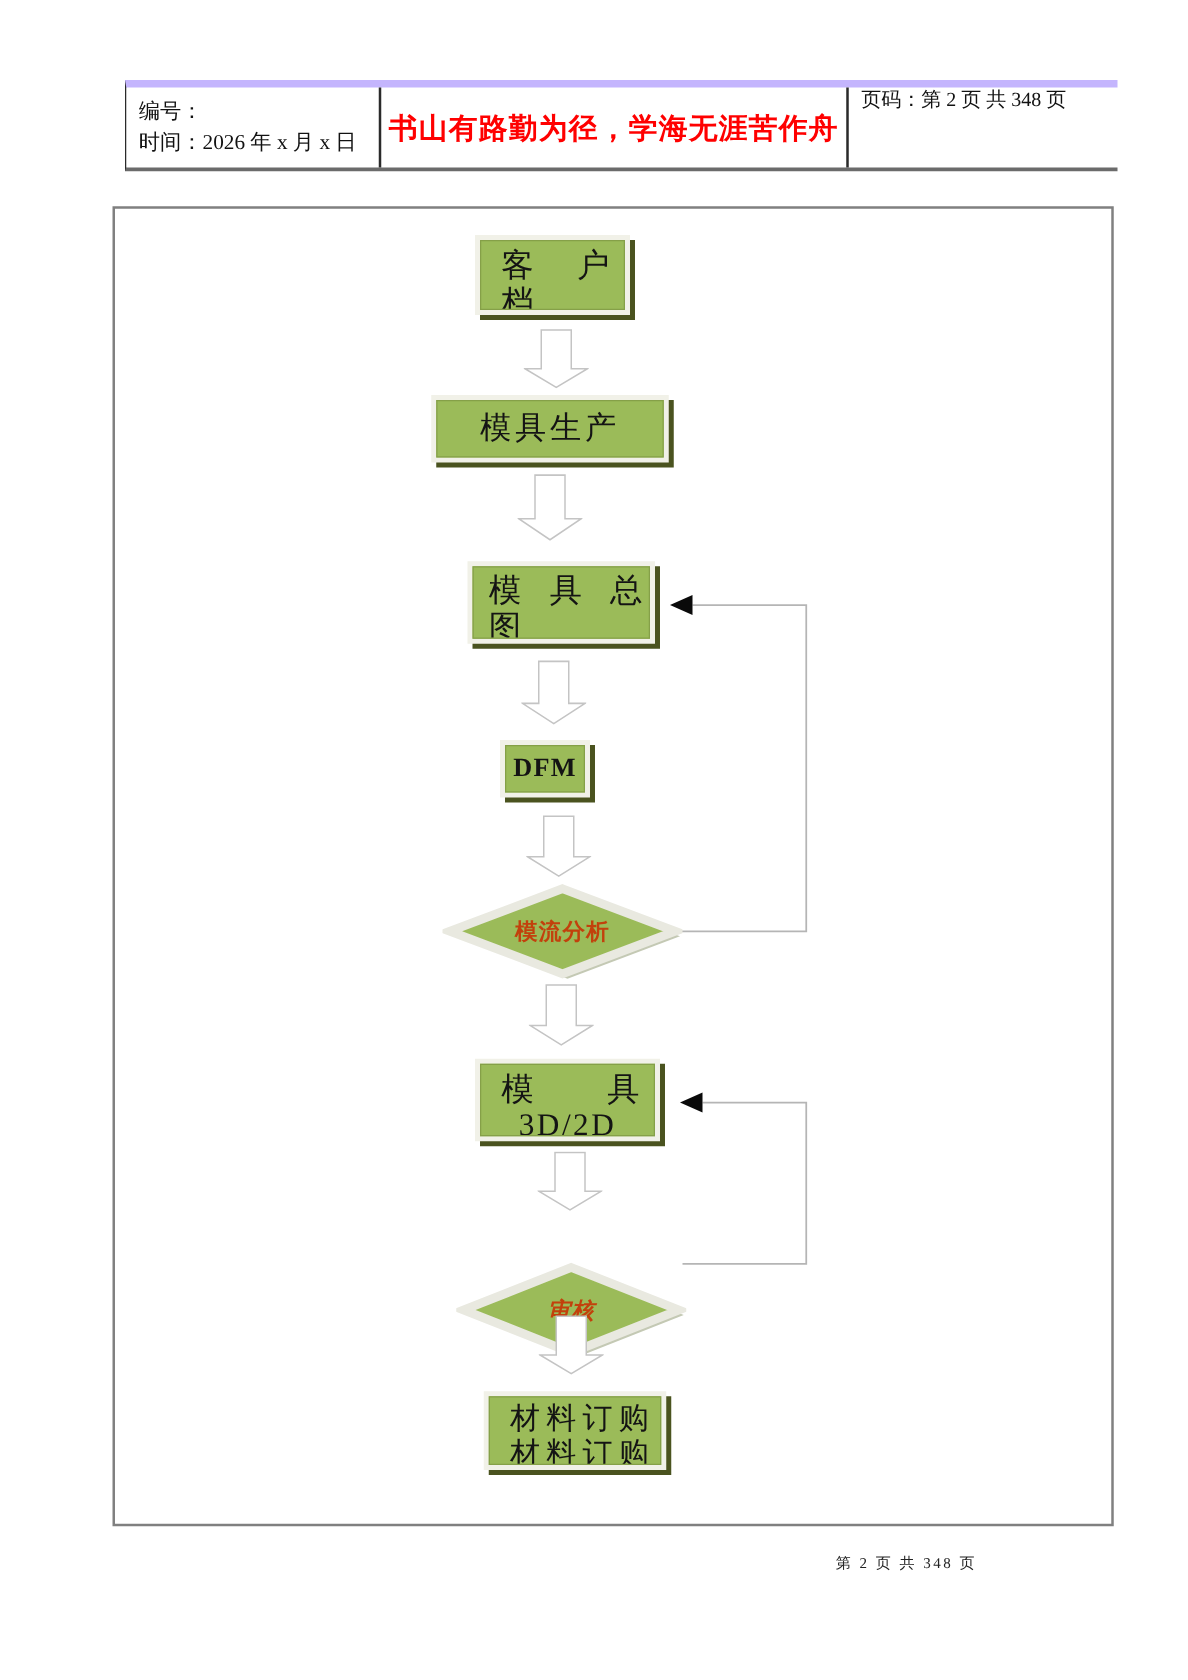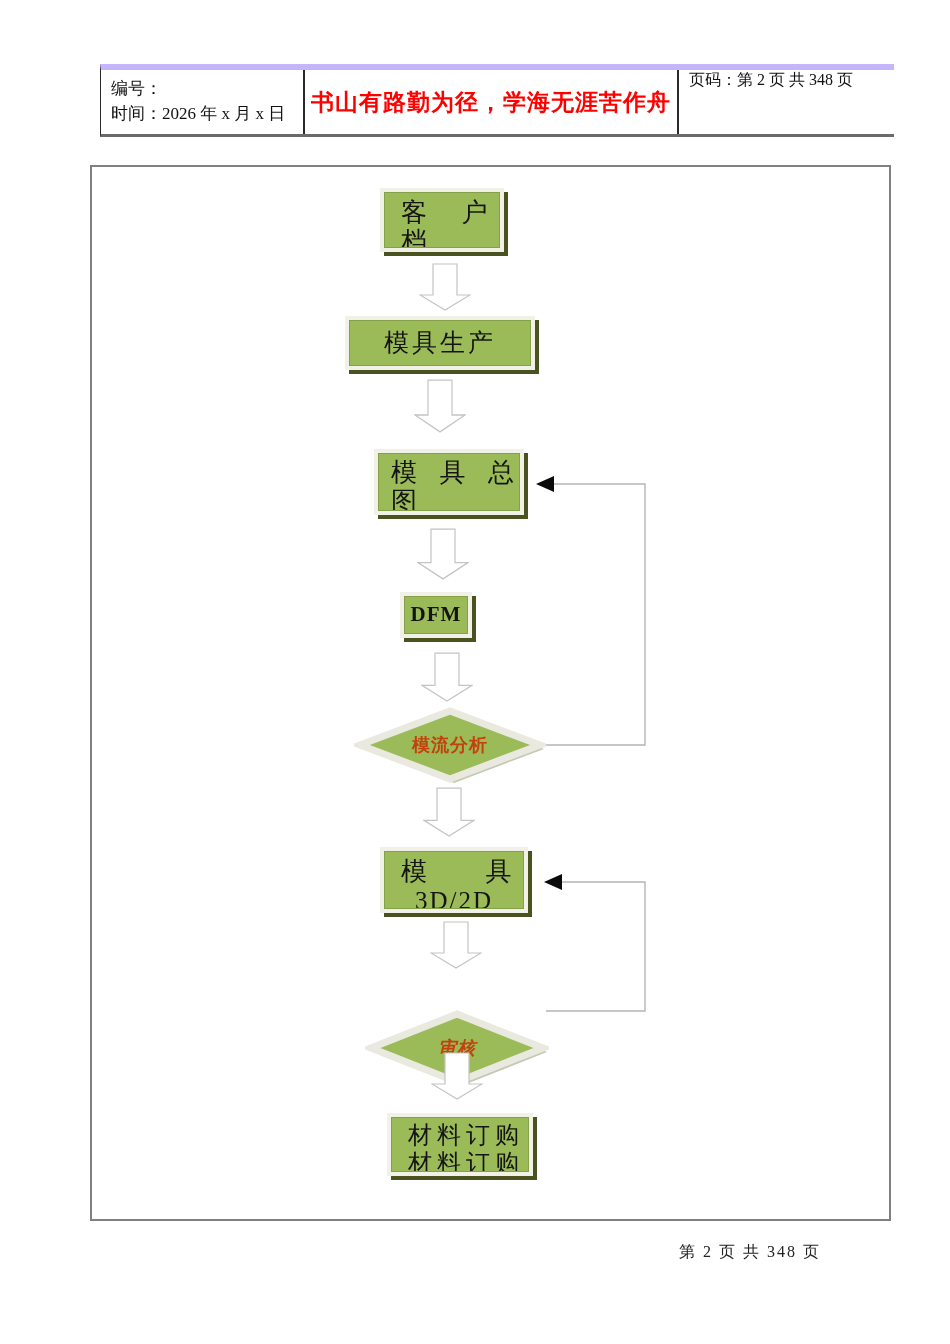--- a/index.html
+++ b/index.html
@@ -46,22 +46,22 @@
     letter-spacing:1px;color:#c2410c;font-family:"Liberation Sans","DejaVu Sans",sans-serif;}
 
   
   .blockarrow{position:absolute;}
   .blockarrow path{fill:#ffffff;stroke:#c4c4c4;stroke-width:1.2;}
 
   .flowline{fill:none;stroke:#b5b5b5;stroke-width:1.4;}
   .flowhead{fill:#0a0a0a;}
 
   
-  .footer{position:absolute;left:655px;top:1242px;width:190px;text-align:center;
-    font-size:16px;letter-spacing:2px;color:#222;}
+  .footer{position:absolute;left:630px;top:1242px;width:190px;text-align:center;
+    font-size:12px;letter-spacing:2px;color:#222;}
 </style>
 </head>
 <body>
 
 <div class="page">
 
   <div class="header-table">
     <div class="hcell c1">
       <div>编号：</div>
       <div>时间：2026 年 x 月 x 日</div>

